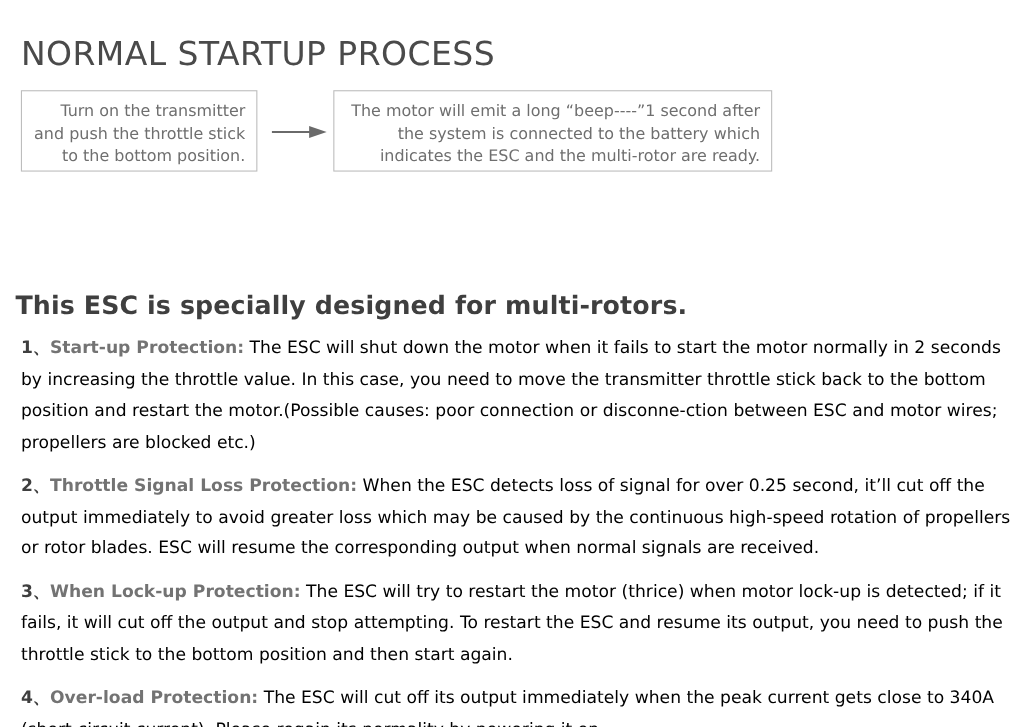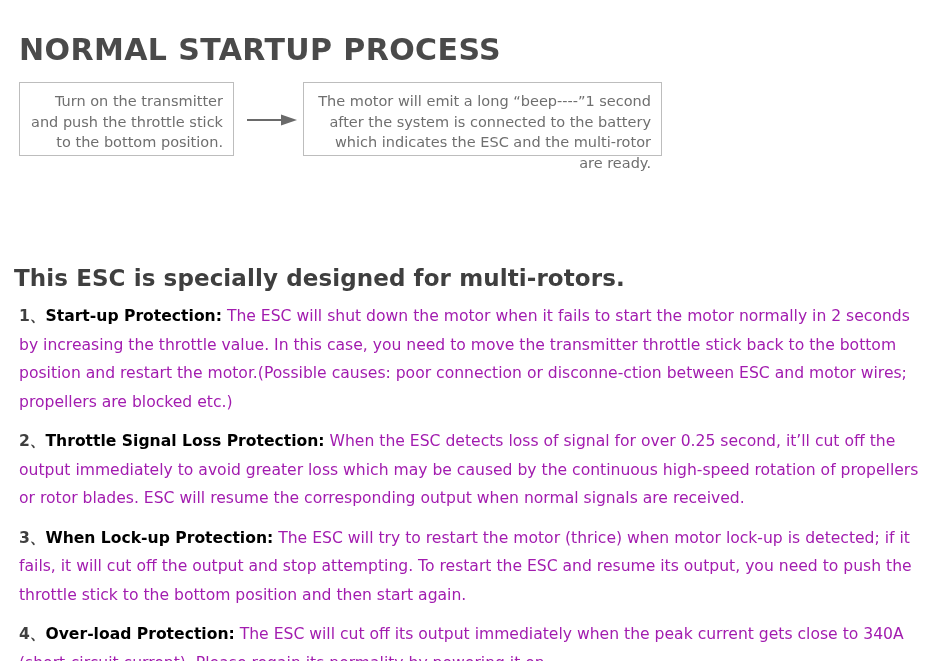--- a/index.html
+++ b/index.html
@@ -20,21 +20,21 @@
     width: 940px;
     height: 661px;
     box-sizing: border-box;
   }
 
   
   .section-title {
     position: absolute;
     left: 19px;
     font-size: 30px;
-    font-weight: 700;
+    font-weight: 400;
     letter-spacing: 0.4px;
     color: #4a4a4a;
     white-space: nowrap;
   }
   #title-startup { top: 32px; }
   #title-protections { top: 221px; }
 
   
   .flow {
     position: absolute;
@@ -49,21 +49,21 @@
     top: 0;
     box-sizing: border-box;
     border: 1px solid #bdbdbd;
     height: 74px;
     padding: 8px 10px 0 11px;
     font-size: 14.5px;
     line-height: 20.5px;
     color: #6f6f6f;
   }
   #flow-box-1 { left: 0; width: 215px; }
-  #flow-box-2 { left: 284px; width: 359px; }
+  #flow-box-2 { left: 284px; width: 399px; }
 
   .flow-arrow {
     position: absolute;
     left: 228px;
     top: 30px;
     width: 52px;
     height: 14px;
   }
 
   
@@ -87,27 +87,27 @@
   }
   .prot-item {
     font-size: 15.6px;
     line-height: 28.5px;
     color: #757575;
     text-align: left;
     margin-bottom: 11px;
   }
   .prot-item .lbl {
     font-weight: 700;
-    color: #000000;
+    color: #737373;
   }
   .prot-item .num {
     font-weight: 700;
     color: #3f3f3f;
   }
-  .prot-item .body { color: #a21caf; }
+  .prot-item .body { color: #000000; }
 
   
   #prot-1 { width: 901px; }
   #prot-2 { width: 901px; }
   #prot-3 { width: 901px; }
   #prot-4 { width: 901px; }
 </style>
 </head>
 <body>
 

